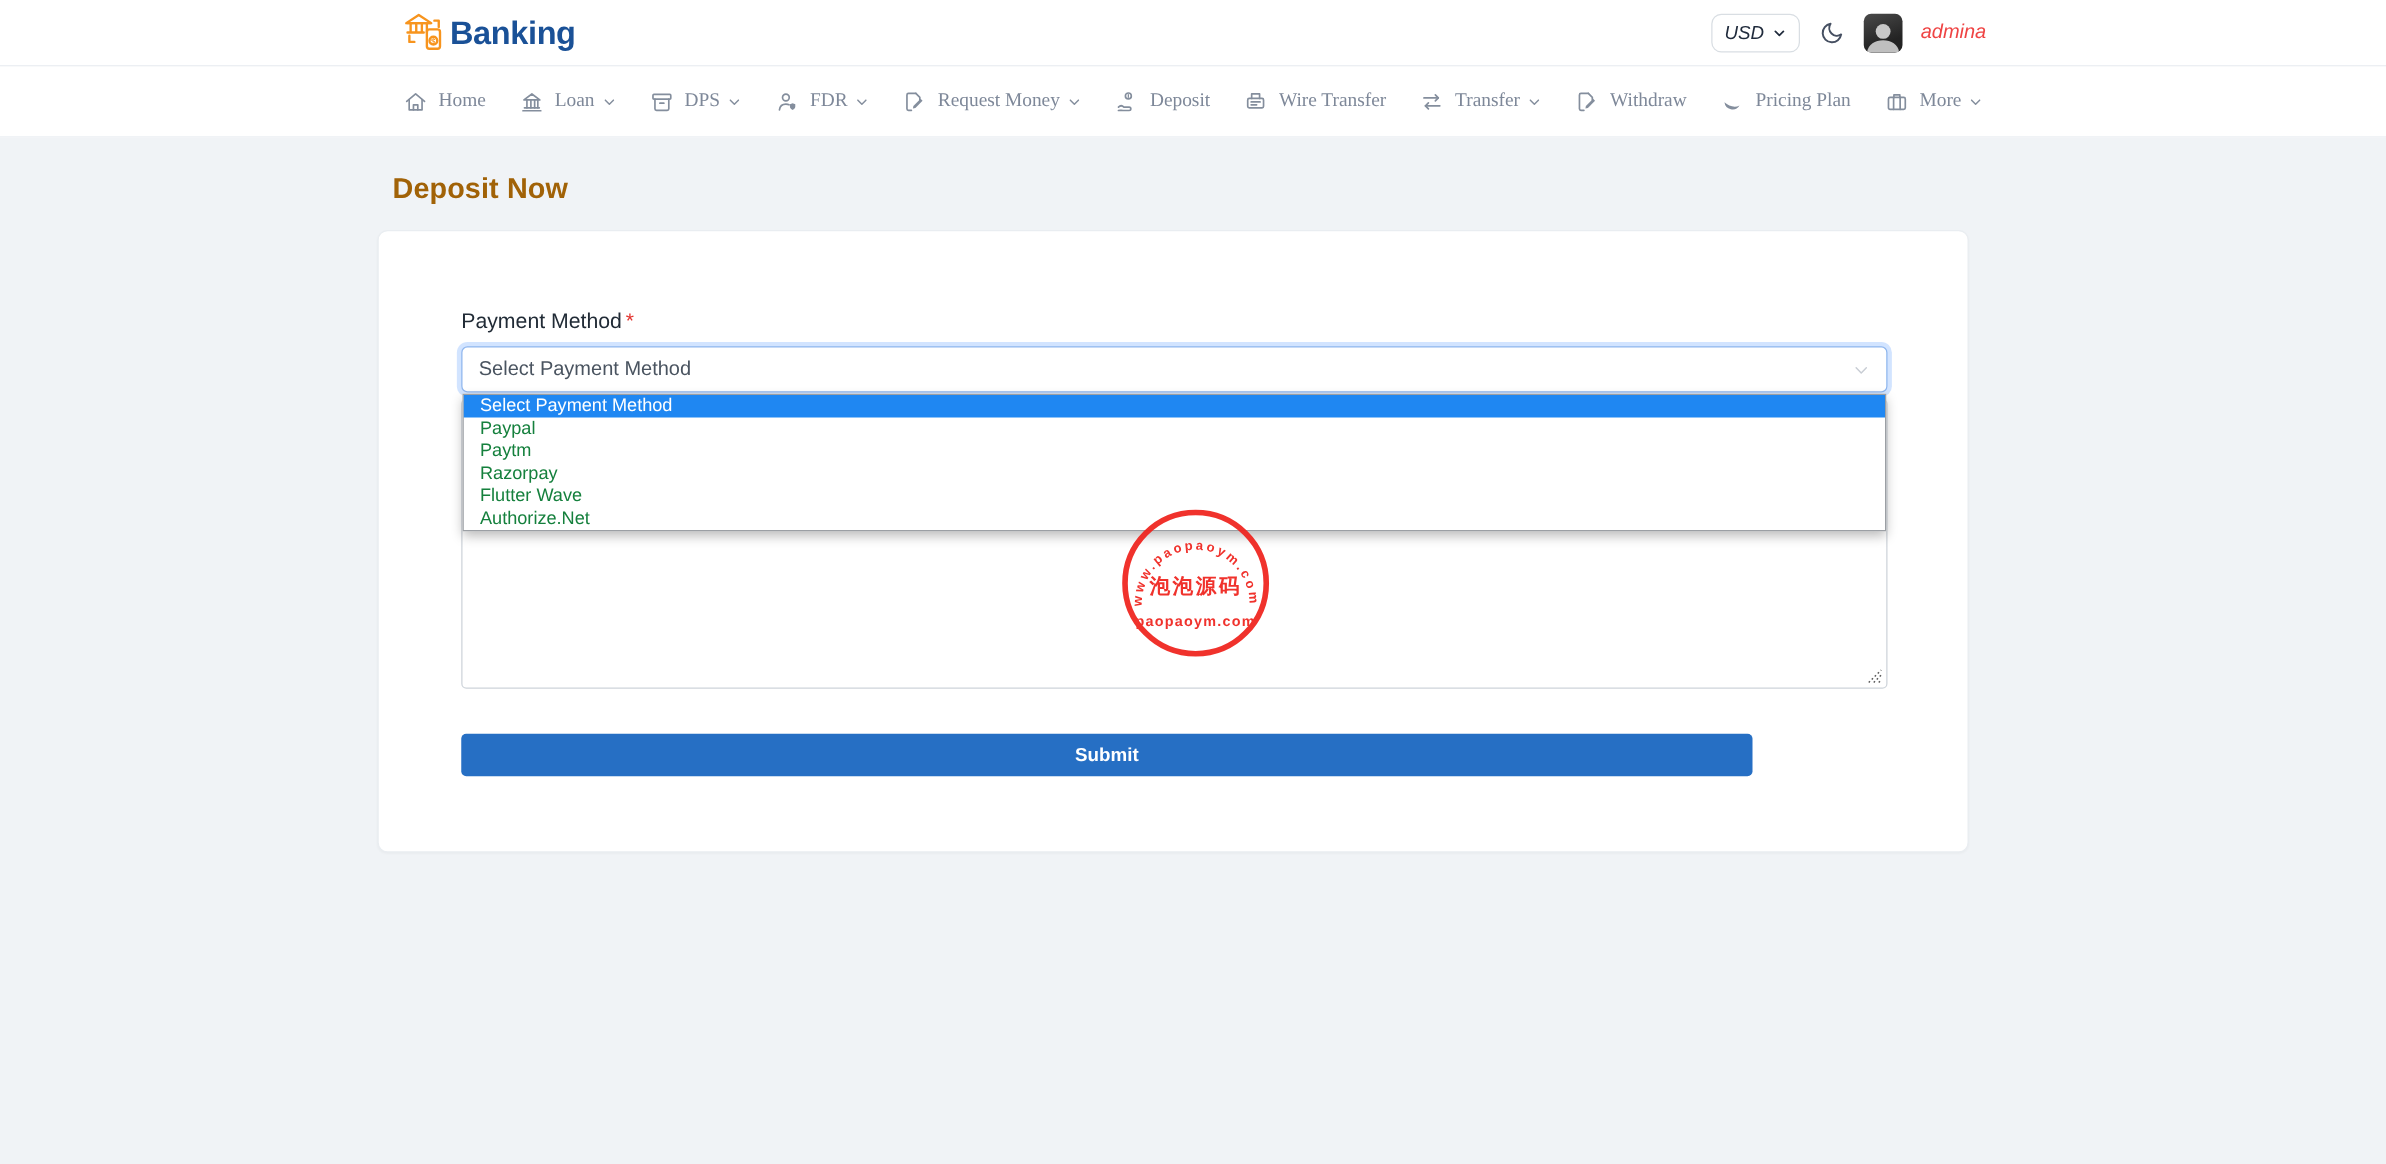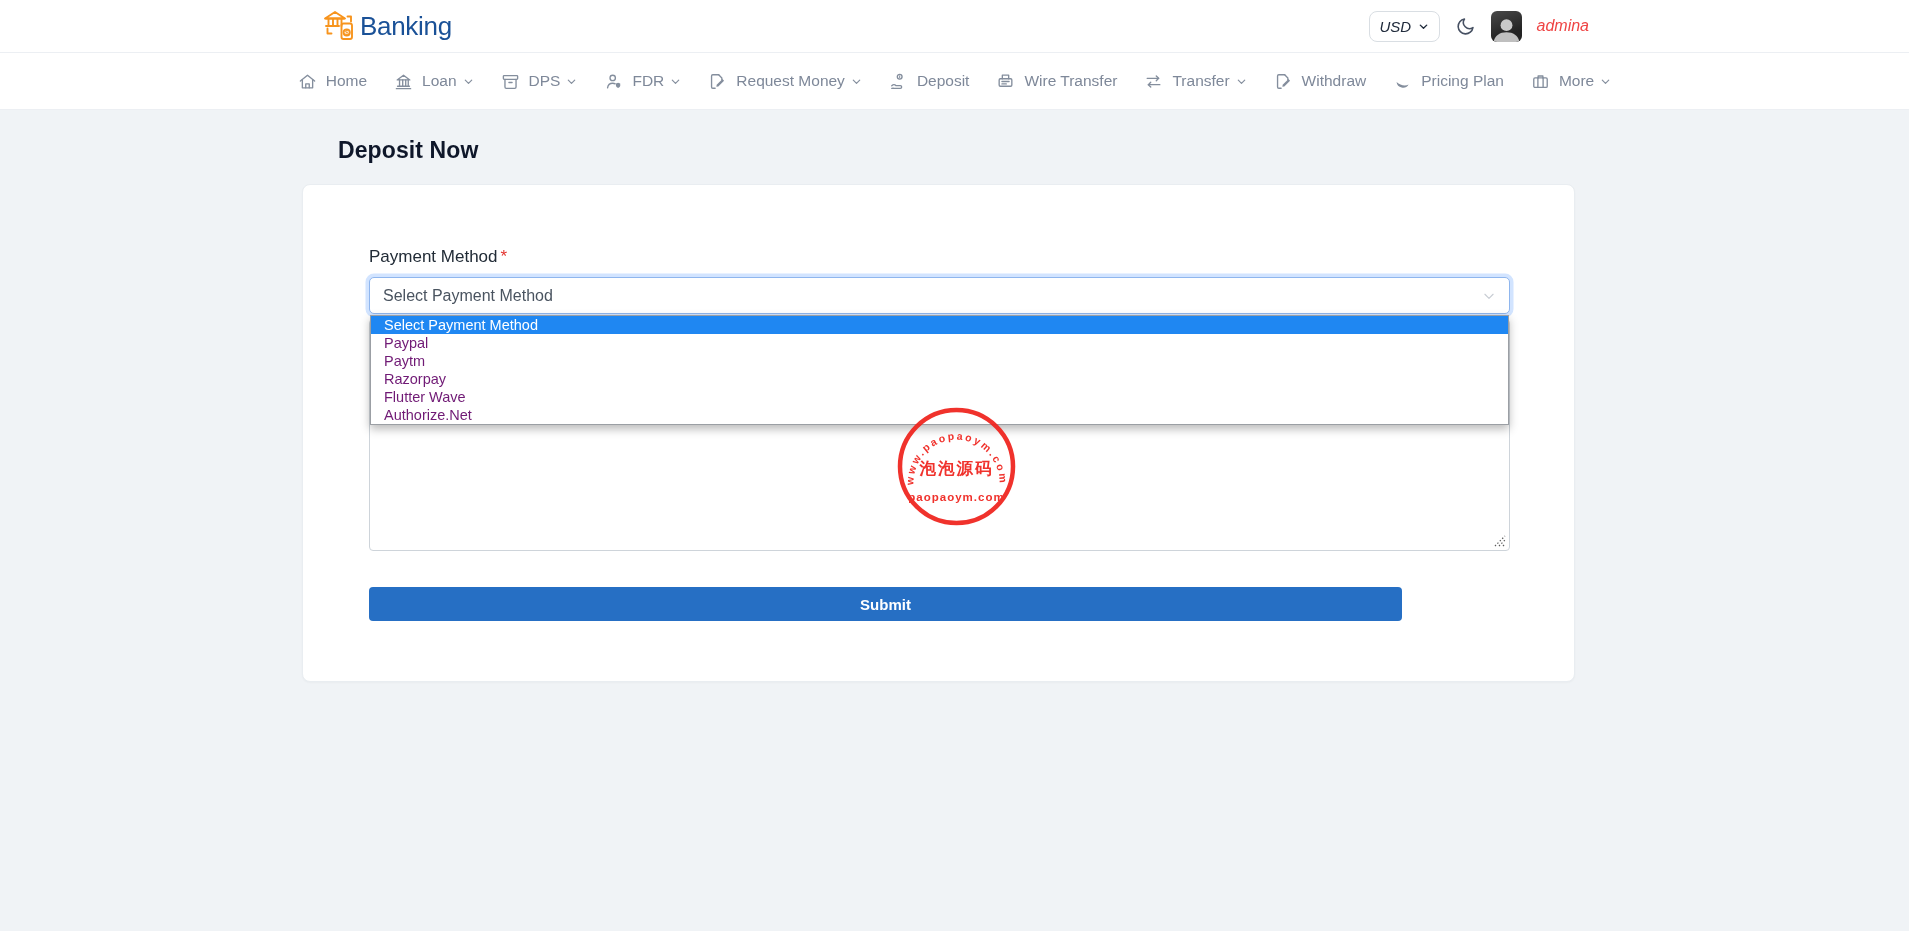--- a/index.html
+++ b/index.html
@@ -13,21 +13,21 @@
   
   .header {
     position:absolute; top:0; left:0; width:1909px; height:53px;
     background:#ffffff; border-bottom:1px solid #eceff3; z-index:20;
   }
   .header-inner {
     width:1269px; height:100%; margin:0 auto;
     display:flex; align-items:center; justify-content:space-between;
   }
   .brand { display:flex; align-items:center; gap:2px; cursor:pointer; }
-  .brand-text { font-size:26px; font-weight:400; color:#1a5197; letter-spacing:-0.3px; }
+  .brand-text { font-size:26px; font-weight:700; color:#1a5197; letter-spacing:-0.3px; }
   .header-right { display:flex; align-items:center; gap:15px;font-style:italic; }
   .currency-select {
     width:71px; height:31px; border:1px solid #d9dee3; border-radius:8px;
     display:flex; align-items:center; justify-content:space-between;
     padding:0 10px; background:#fff; cursor:pointer;
   }
   .currency-value { font-size:15px; color:#202b3c; }
   .moon-btn { color:#465062; cursor:pointer; display:flex; align-items:center; }
   .avatar {
     width:31px; height:31px; border-radius:6px; overflow:hidden;
@@ -40,28 +40,29 @@
   .navbar {
     position:absolute; top:53px; left:0; width:1909px; height:57px;
     background:#ffffff; border-bottom:1px solid #eceff3; z-index:19;
     display:flex; align-items:center; justify-content:center;
   }
   .nav-list { display:flex; align-items:center; gap:19px; }
   .nav-item {
     display:flex; align-items:center; gap:9px; color:#7e8899;
     font-size:15.5px; cursor:pointer; text-decoration:none; white-space:nowrap;
     padding:6px 4px;
+    font-family:Liberation Serif, serif;
   }
   .nav-item .icon { color:#848e9d; }
   .nav-caret { margin-left:-3px; color:#9aa3b0; }
 
   
   .page-title {
-    position:absolute; left:338px; top:137px;
-    font-size:23px; font-weight:600; color:#0f172a; letter-spacing:0.1px;
+    position:absolute; left:314px; top:137px;
+    font-size:23px; font-weight:600; color:#a16207; letter-spacing:0.1px;
   }
   .card {
     position:absolute; left:302px; top:184px; width:1273px; height:498px;
     background:#ffffff; border:1px solid #e9edf1; border-radius:8px;
     box-shadow:0 1px 2px rgba(16,24,40,.03); z-index:1;
   }
   .field-label {
     position:absolute; left:66px; top:62px; font-size:17px; color:#212b36;
   }
   .required-mark { color:#e3342f; margin-left:3px; }
@@ -82,21 +83,21 @@
   }
   .resize-handle { position:absolute; right:3px; bottom:3px; cursor:nwse-resize; }
 
   .dropdown-list {
     position:absolute; left:67px; top:130px; width:1139px;
     background:#fff; border:1px solid #9b9fa4;
     box-shadow:0 4px 9px rgba(0,0,0,.28); z-index:6;
   }
   .dd-option {
     height:18px; line-height:18px; font-size:14.5px; padding:0 13px;
-    color:#701a75; cursor:default; white-space:nowrap; overflow:hidden;
+    color:#15803d; cursor:default; white-space:nowrap; overflow:hidden;
   }
   .dd-option.selected { background:#1f87f2; color:#ffffff; }
 
   .submit-btn {
     position:absolute; left:66px; top:402px; width:1033px; height:34px;
     background:#266fc4; border:none; border-radius:4px;
     color:#ffffff; font-size:15px; font-weight:700;
     font-family:"Liberation Sans","DejaVu Sans",sans-serif;
     display:flex; align-items:center; justify-content:center; cursor:pointer;
   }

